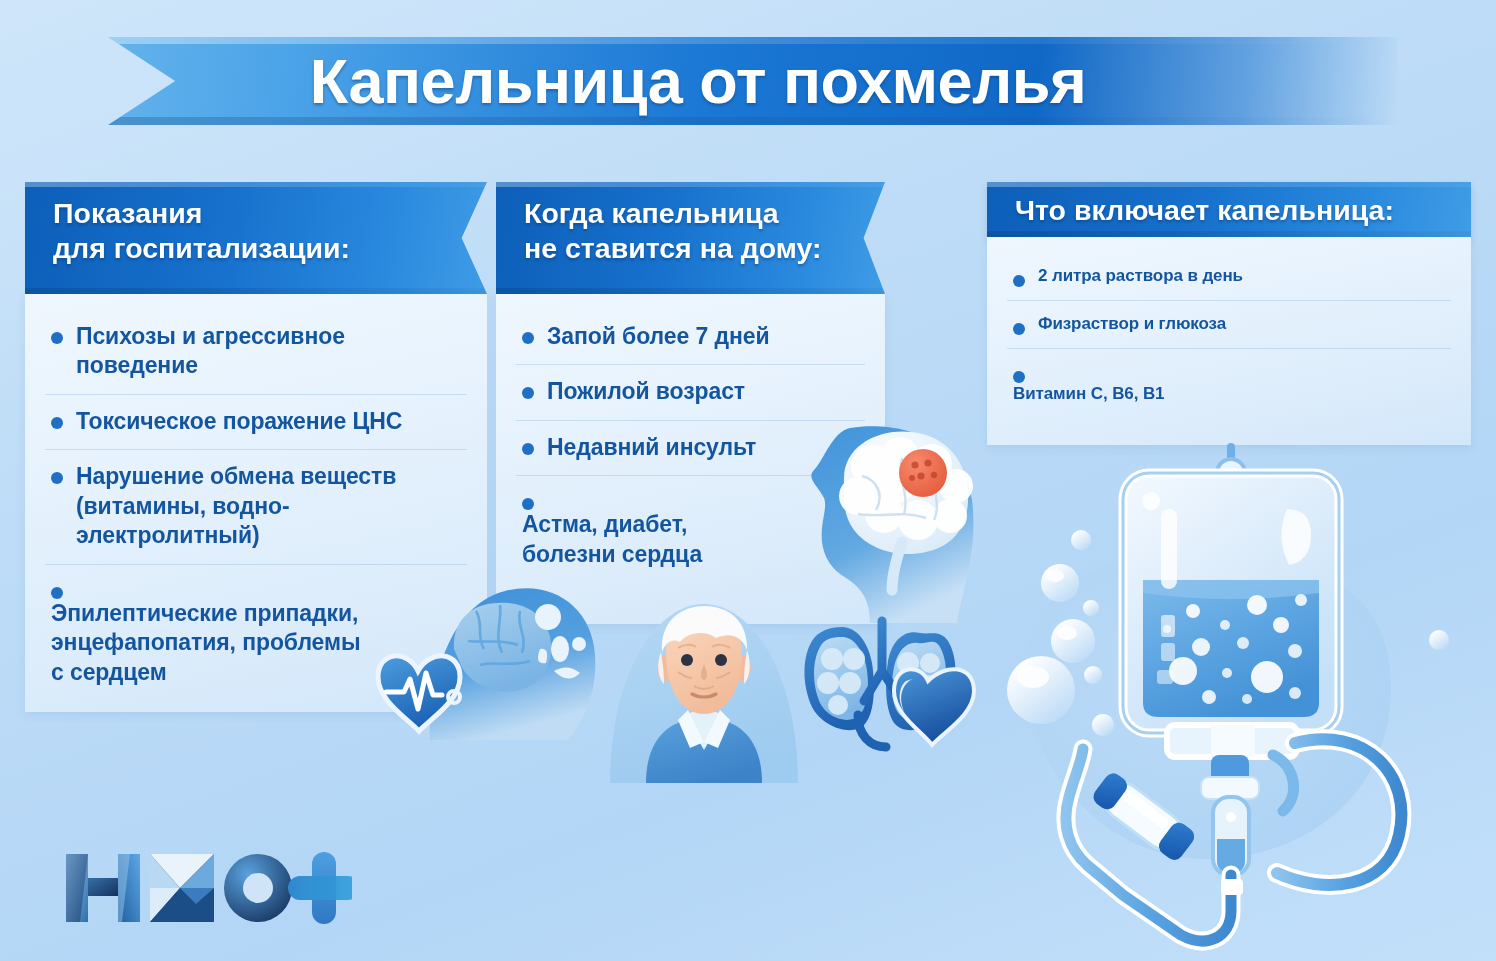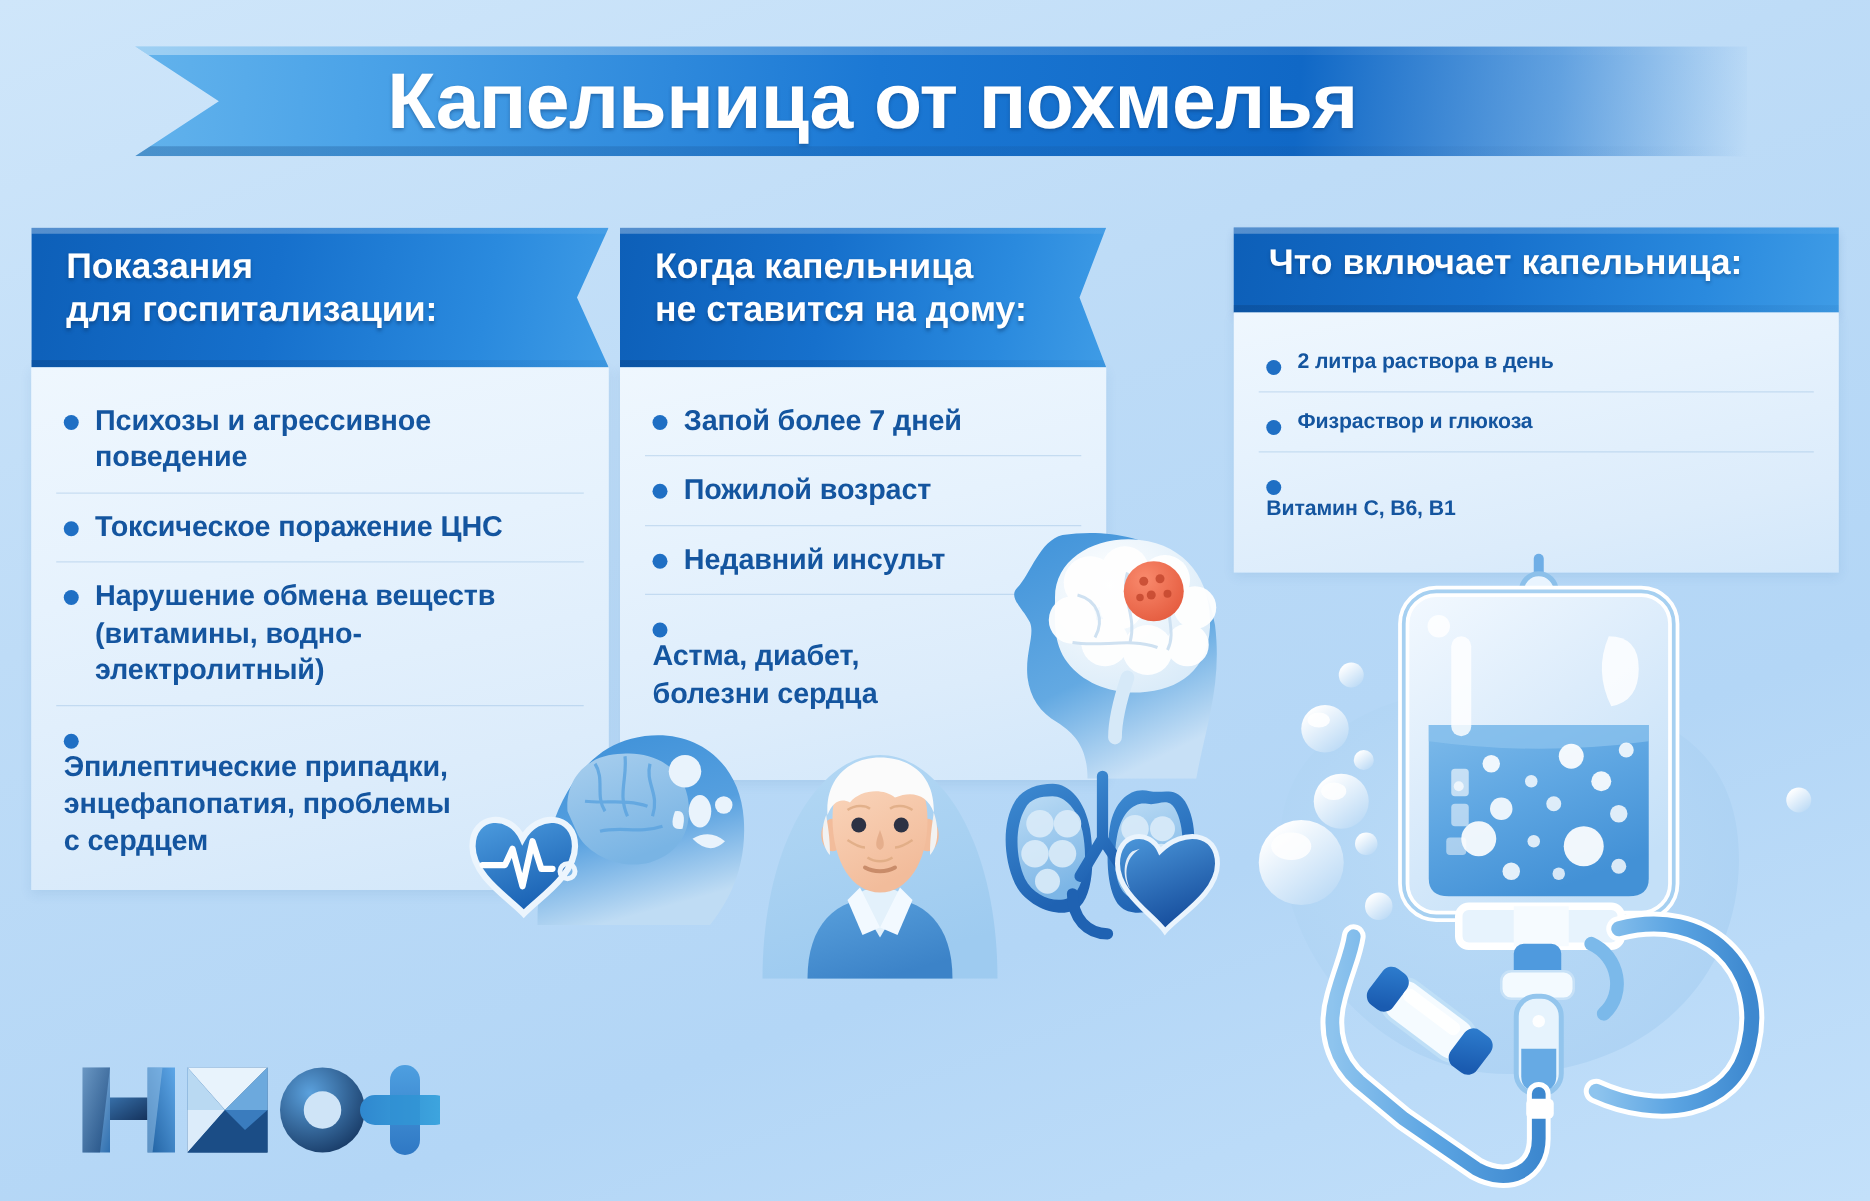--- a/index.html
+++ b/index.html
@@ -89,21 +89,21 @@
     z-index: 2;
     display: block;
     padding: 14px 22px 16px 28px;
     font-size: 28.5px;
     line-height: 1.24;
     text-shadow: 0 2px 3px rgba(8,48,98,0.45);
     white-space: pre-line;
   }
   .col-1 .card-head { height: 112px; }
   .col-2 .card-head { height: 112px; }
-  .col-3 .card-head { height: 68px; }
+  .col-3 .card-head { height: 55px; }
   .col-3 .head-label { padding: 11px 22px 11px 28px; }
 
   .card-body {
     position: relative;
     background: linear-gradient(168deg, #eff7fe 0%, #e6f2fd 38%, #dcecfb 75%, #d2e7fa 100%);
     box-shadow: 0 3px 9px rgba(40,95,160,0.10);
     padding: 16px 20px 18px 20px;
     box-sizing: border-box;
   }
   .col-1 .card-body { height: 418px; }

